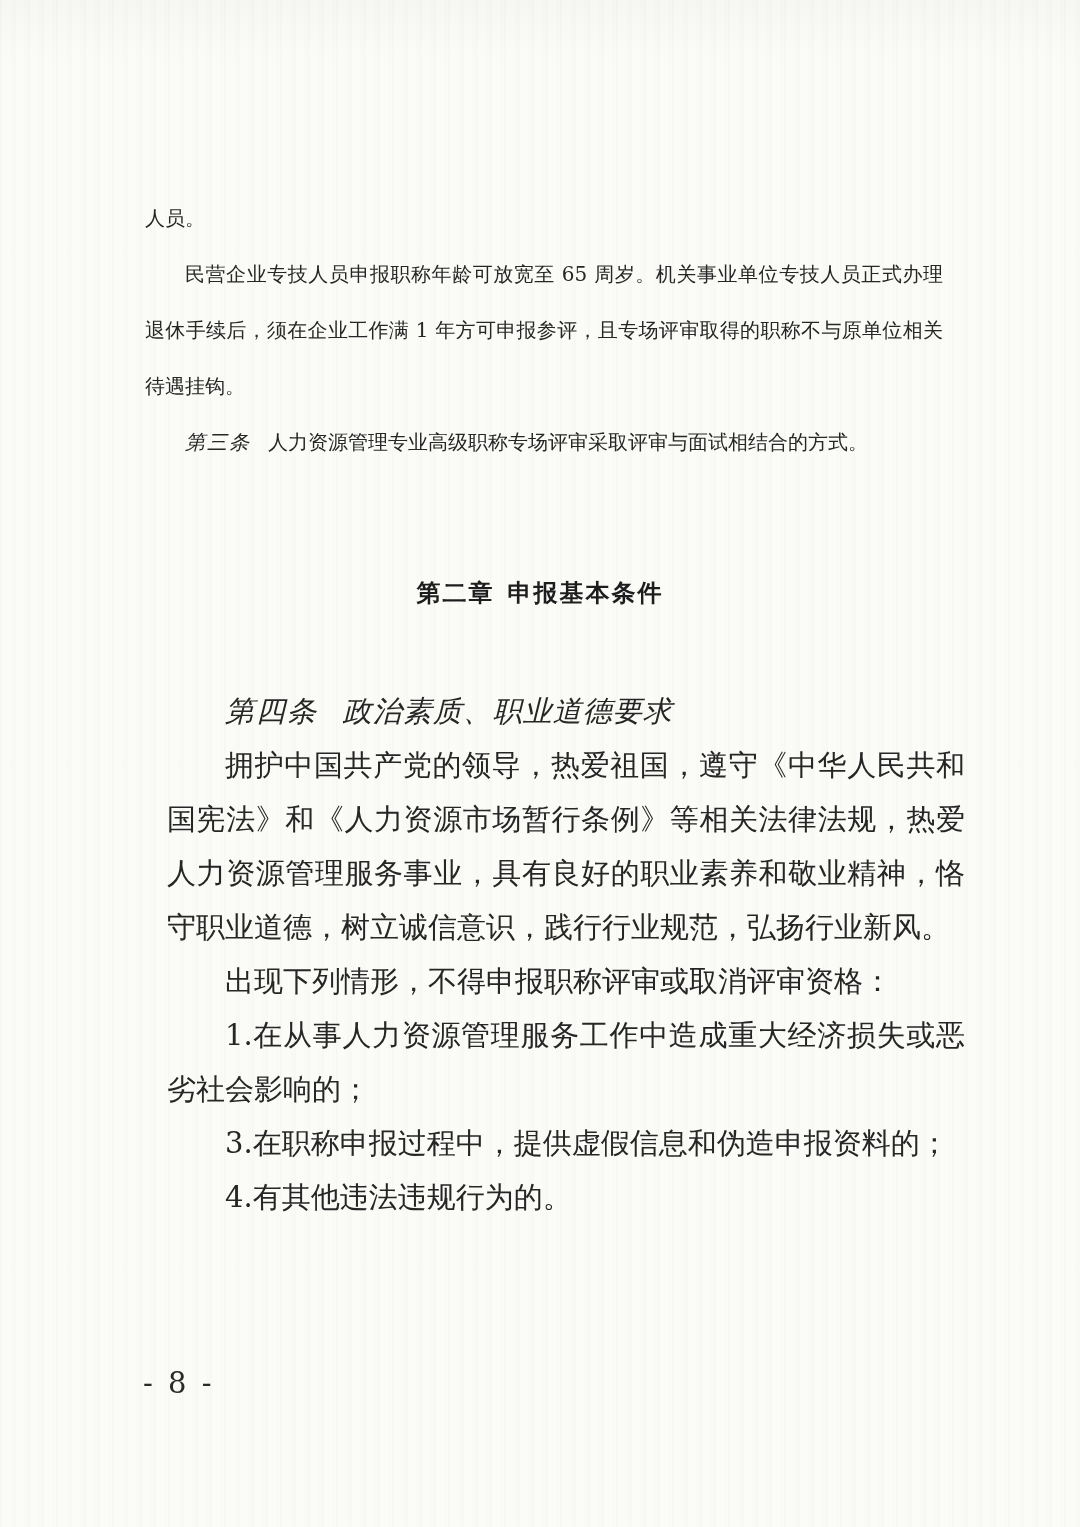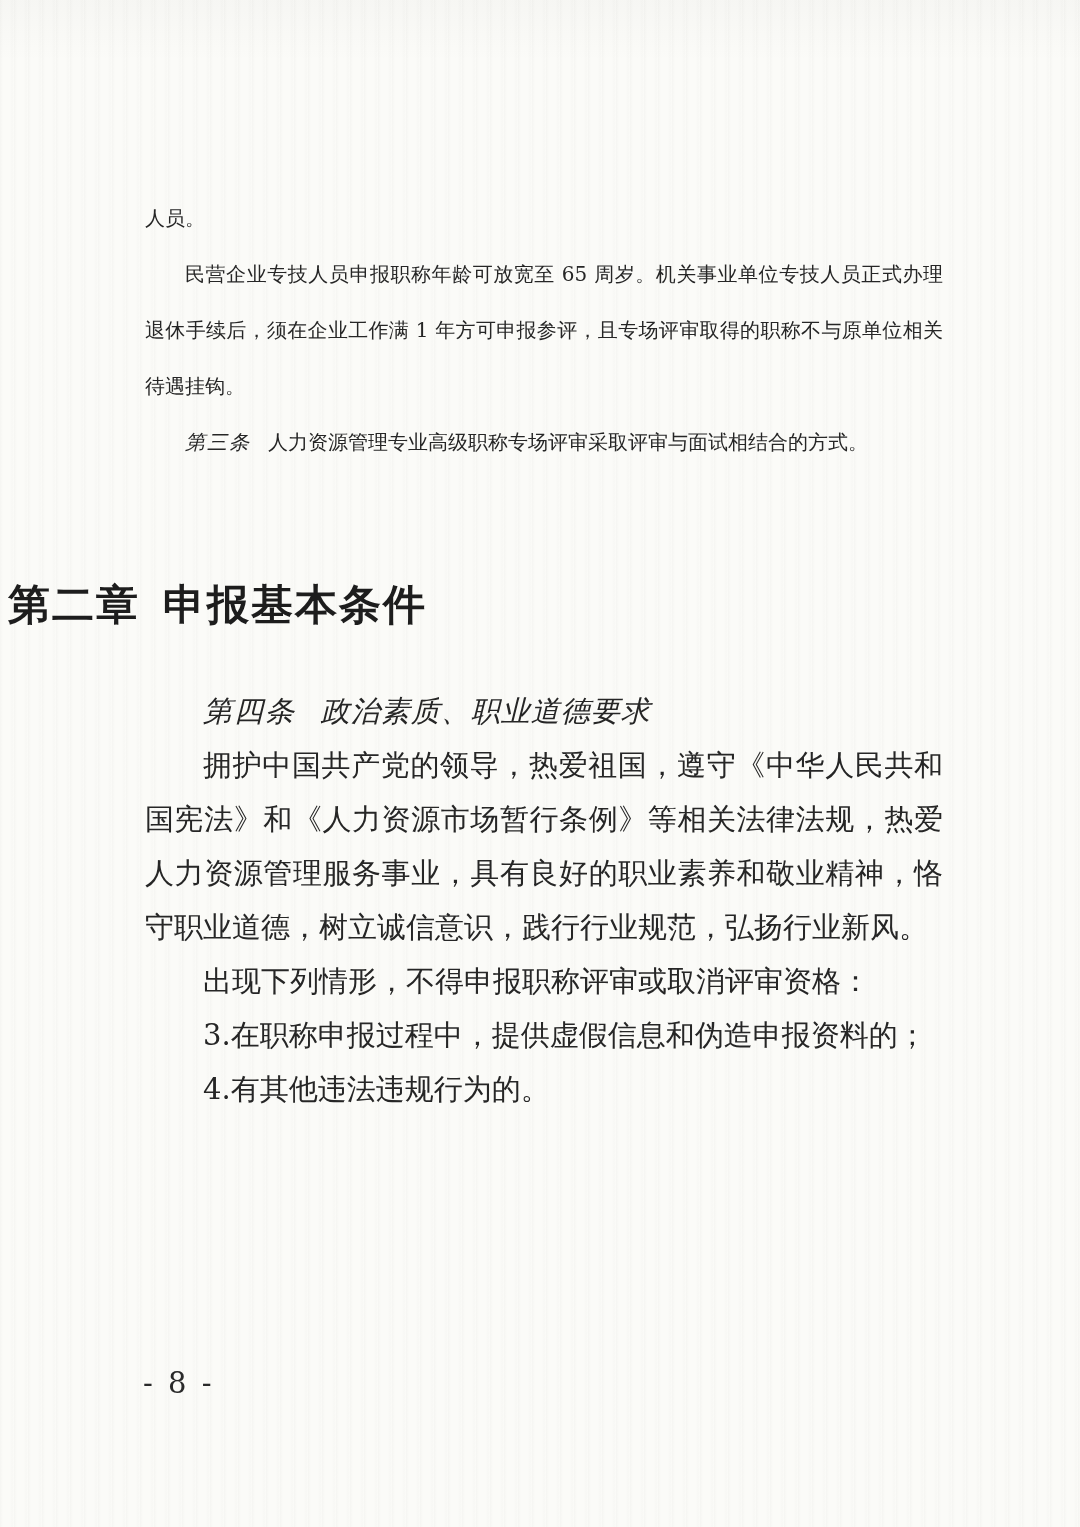--- a/index.html
+++ b/index.html
@@ -31,46 +31,47 @@
   }
   .block-a {
     top: 190px;
     line-height: 56px;
     font-size: 20px;
   }
   .block-b {
     top: 684px;
     line-height: 54px;
     font-size: 29px;
+    margin-left: 22px;
   }
   .text-block p {
     margin: 0;
     padding: 0;
   }
   .text-block p.indent {
     text-indent: 2em;
   }
   .term {
     margin-right: 0.85em;
     font-style: italic;
     letter-spacing: 2px;
   }
   .kaiti {
     font-style: italic;
     letter-spacing: 1px;
   }
   .chapter-heading {
     position: absolute;
     top: 577px;
-    left: 8px;
+    left: 0;
     right: 0;
-    text-align: left;
+    text-align: center;
     font-family: "DejaVu Sans", "Liberation Sans", sans-serif;
     font-weight: 700;
-    font-size: 42px;
+    font-size: 24px;
     color: #1d1d1d;
     letter-spacing: 2px;
   }
   .chapter-heading .gap {
     display: inline-block;
     width: 0.55em;
   }
   .page-number {
     position: absolute;
     left: 143px;
@@ -92,19 +93,20 @@
   </div>
 
   <div class="chapter-heading">
     <span>第二章</span><span class="gap"></span><span>申报基本条件</span>
   </div>
 
   <div class="text-block block-b">
     <p class="indent"><span class="term">第四条</span><span class="kaiti">政治素质、职业道德要求</span></p>
     <p class="indent"><span>拥护中国共产党的领导，热爱祖国，遵守《中华人民共和国宪法》和《人力资源市场暂行条例》等相关法律法规，热爱人力资源管理服务事业，具有良好的职业素养和敬业精神，恪守职业道德，树立诚信意识，践行行业规范，弘扬行业新风。</span></p>
     <p class="indent"><span>出现下列情形，不得申报职称评审或取消评审资格：</span></p>
+    <p class="indent"><span>1.在从事人力资源管理服务工作中造成重大经济损失或恶劣社会影响的；</span></p>
     <p class="indent"><span>3.在职称申报过程中，提供虚假信息和伪造申报资料的；</span></p>
     <p class="indent"><span>4.有其他违法违规行为的。</span></p>
   </div>
 
   <div class="page-number">- 8 -</div>
 
 </div>
 
 </body></html>

